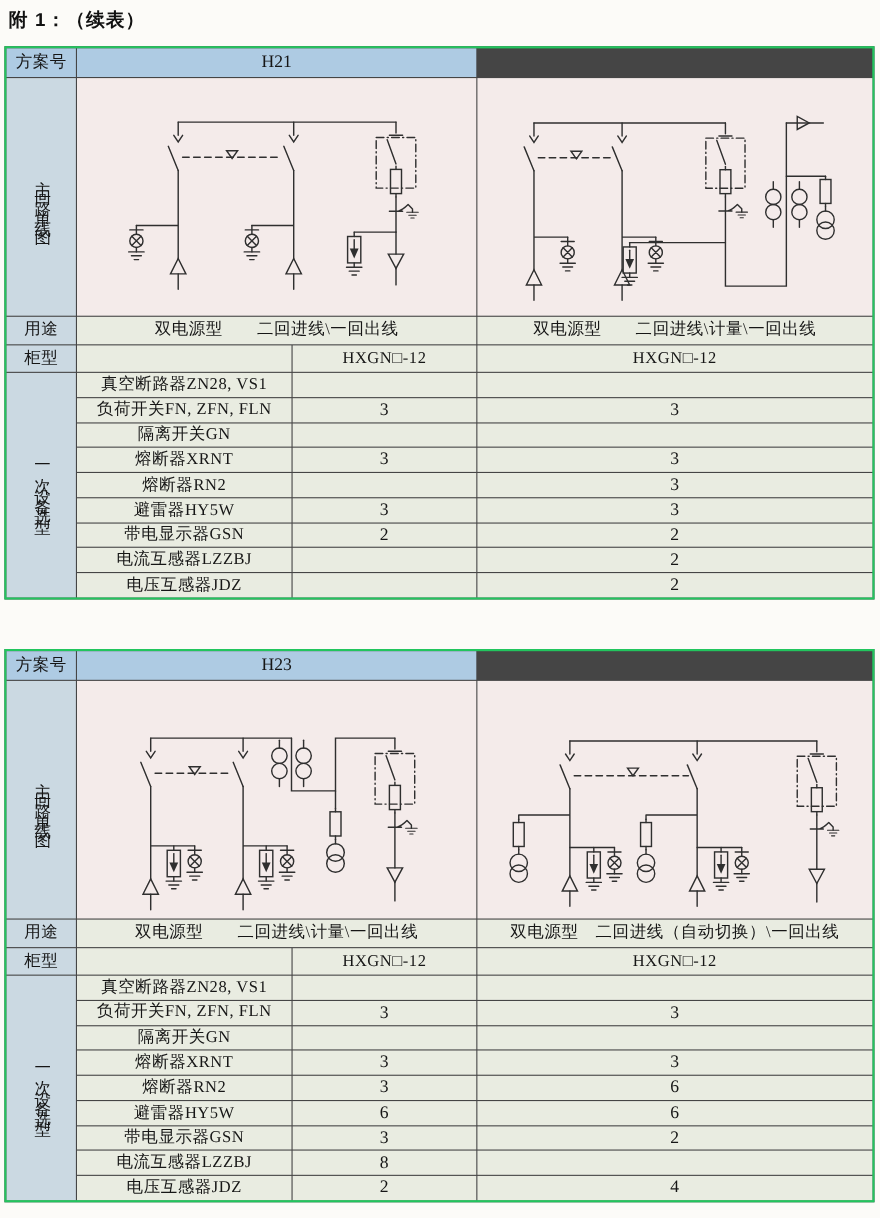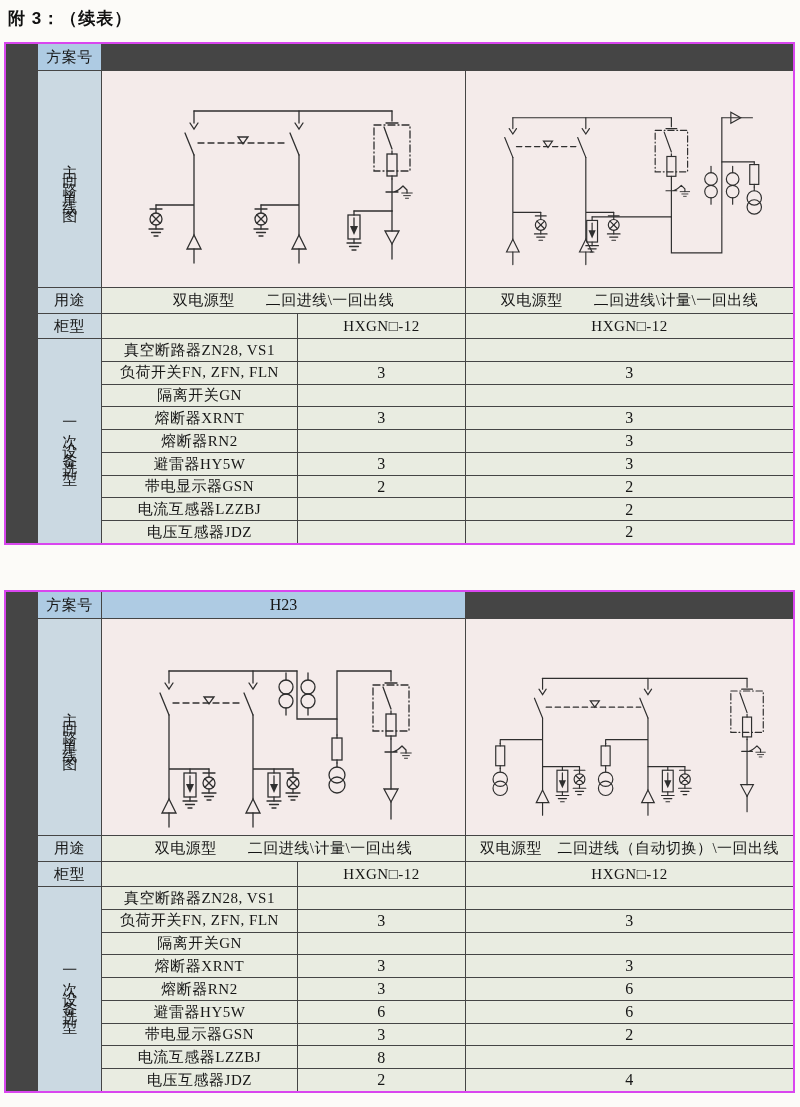--- a/index.html
+++ b/index.html
@@ -9,25 +9,25 @@
     font-family:"Liberation Serif","DejaVu Serif",serif;
     color:#161616;
   }
   .page-title{
     position:absolute;top:7px;left:8px;
     font-family:"Liberation Sans","DejaVu Sans",sans-serif;
     font-weight:bold;font-size:17px;letter-spacing:1px;color:#111;
   }
   .tbl{
     position:absolute;left:4px;width:791px;height:503px;
-    box-sizing:border-box;border:2px solid #d946ef;
+    box-sizing:border-box;border:2px solid #22c55e;
     display:grid;
     grid-template-columns:63px 195px 167px 1fr;
     grid-template-rows:26px 216px 25px 24px repeat(9,1fr);
-    gap:1px;background:#454545;padding-left:32px;
+    gap:1px;background:#454545;
   }
   .cell{
     display:flex;align-items:center;justify-content:center;
     overflow:hidden;font-size:15px;line-height:1.1;letter-spacing:0.5px;
   }
   .blue{background:var(--c-blue);}
   .lblue{background:var(--c-lblue);}
   .pink{background:var(--c-pink);}
   .green{background:var(--c-green);}
   .scheme{font-size:16px;letter-spacing:0;}
@@ -102,25 +102,26 @@
       </g>
     <g id="d-esw">
         <path d="M-6,0 H6 M2,0 C6,-1 8,-3 11,-6 M11,-6 L15,-2 M15,-2 V1"></path>
         <g transform="translate(15,1) scale(0.75)">
           <use href="#d-gnd"></use>
         </g>
       </g>
   </defs>
 </svg>
 
-<div class="page-title">附 3：（续表）</div>
+<div class="page-title">附 1：（续表）</div>
 
 <div id="tables-host">
     <div class="tbl" style="top: 42px;">
       <div class="cell blue" style="grid-area: 1 / 1;">方案号</div>
+      <div class="cell blue scheme" style="grid-area: 1 / 2 / auto / 4;">H21</div>
       <div class="cell lblue vlabel" style="grid-area: 2 / 1;">主回路单线图</div>
       <div class="cell pink" style="grid-area: 2 / 2 / auto / 4;">
         <svg class="diag" viewBox="0 0 363 216" preserveAspectRatio="xMidYMid meet">
           <g fill="none" stroke="#2f2f2f" stroke-width="1.3" stroke-linecap="round">
   <path d="M92,40 H290"></path>
   <use href="#d-swin" x="92" y="40"></use>
             <path d="M92,84 V164 M92,134 H54"></path>
   <use href="#d-disp" x="54" y="134"></use>
             <use href="#d-triup" x="92" y="164"></use>
             <path d="M92,178 V192"></path>

